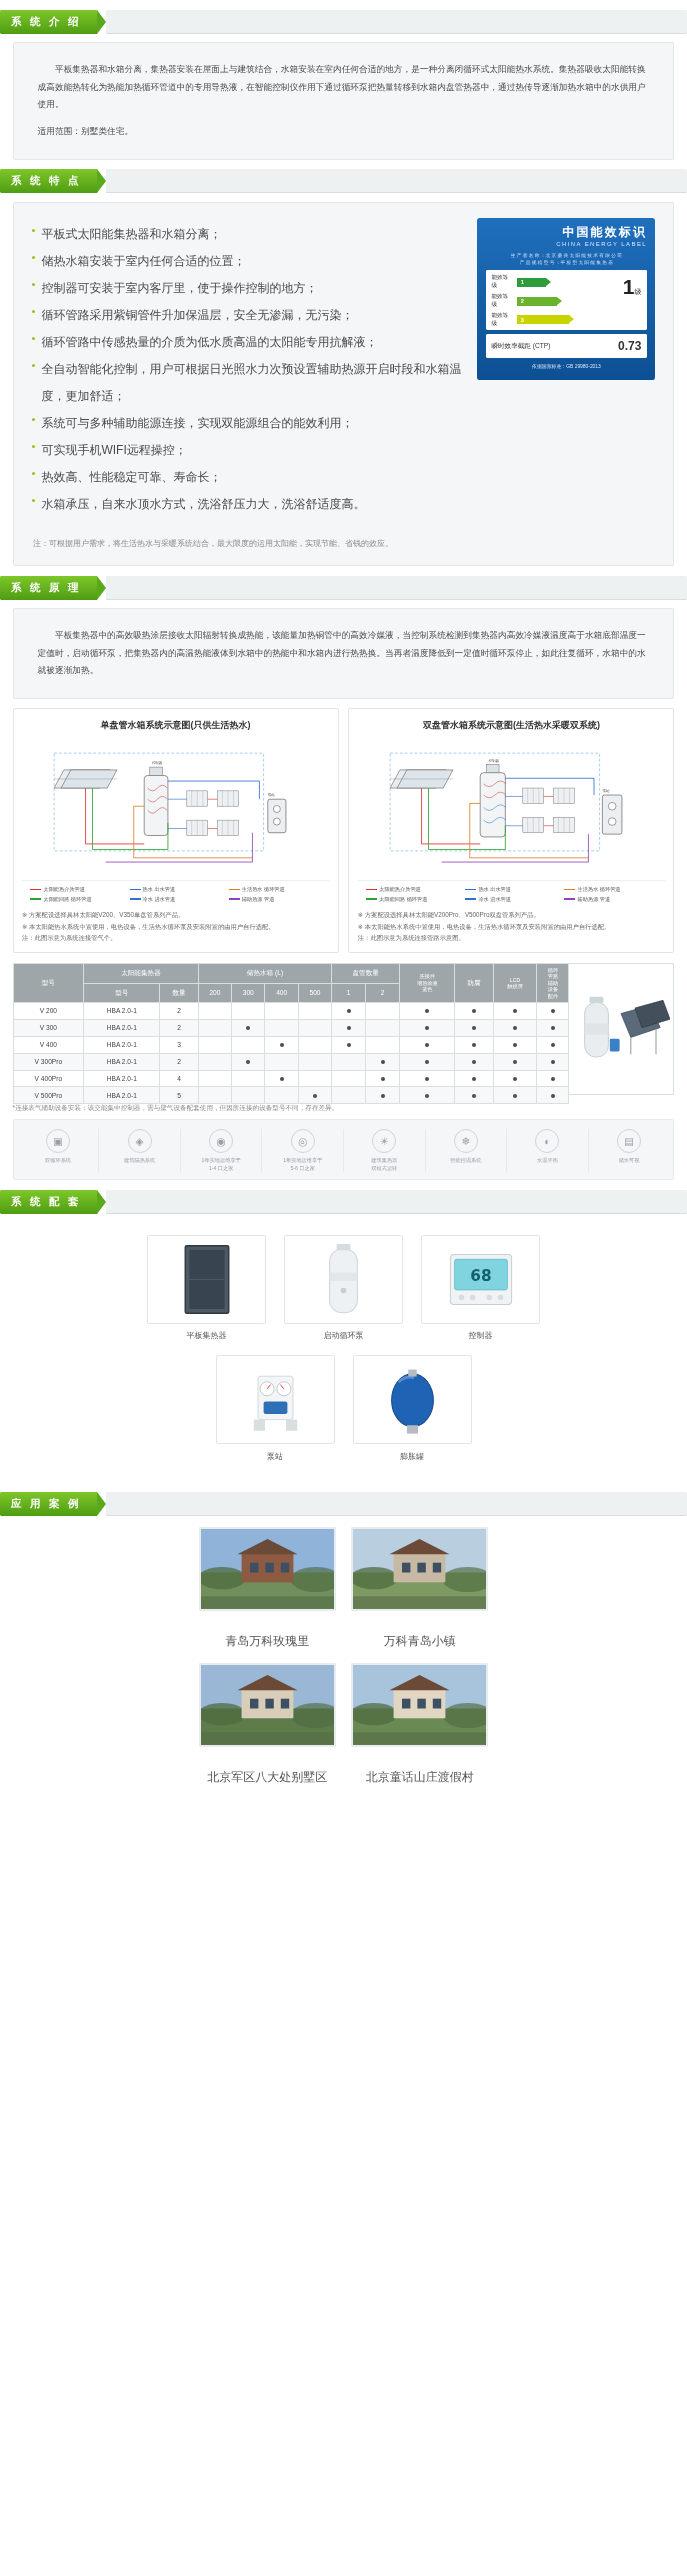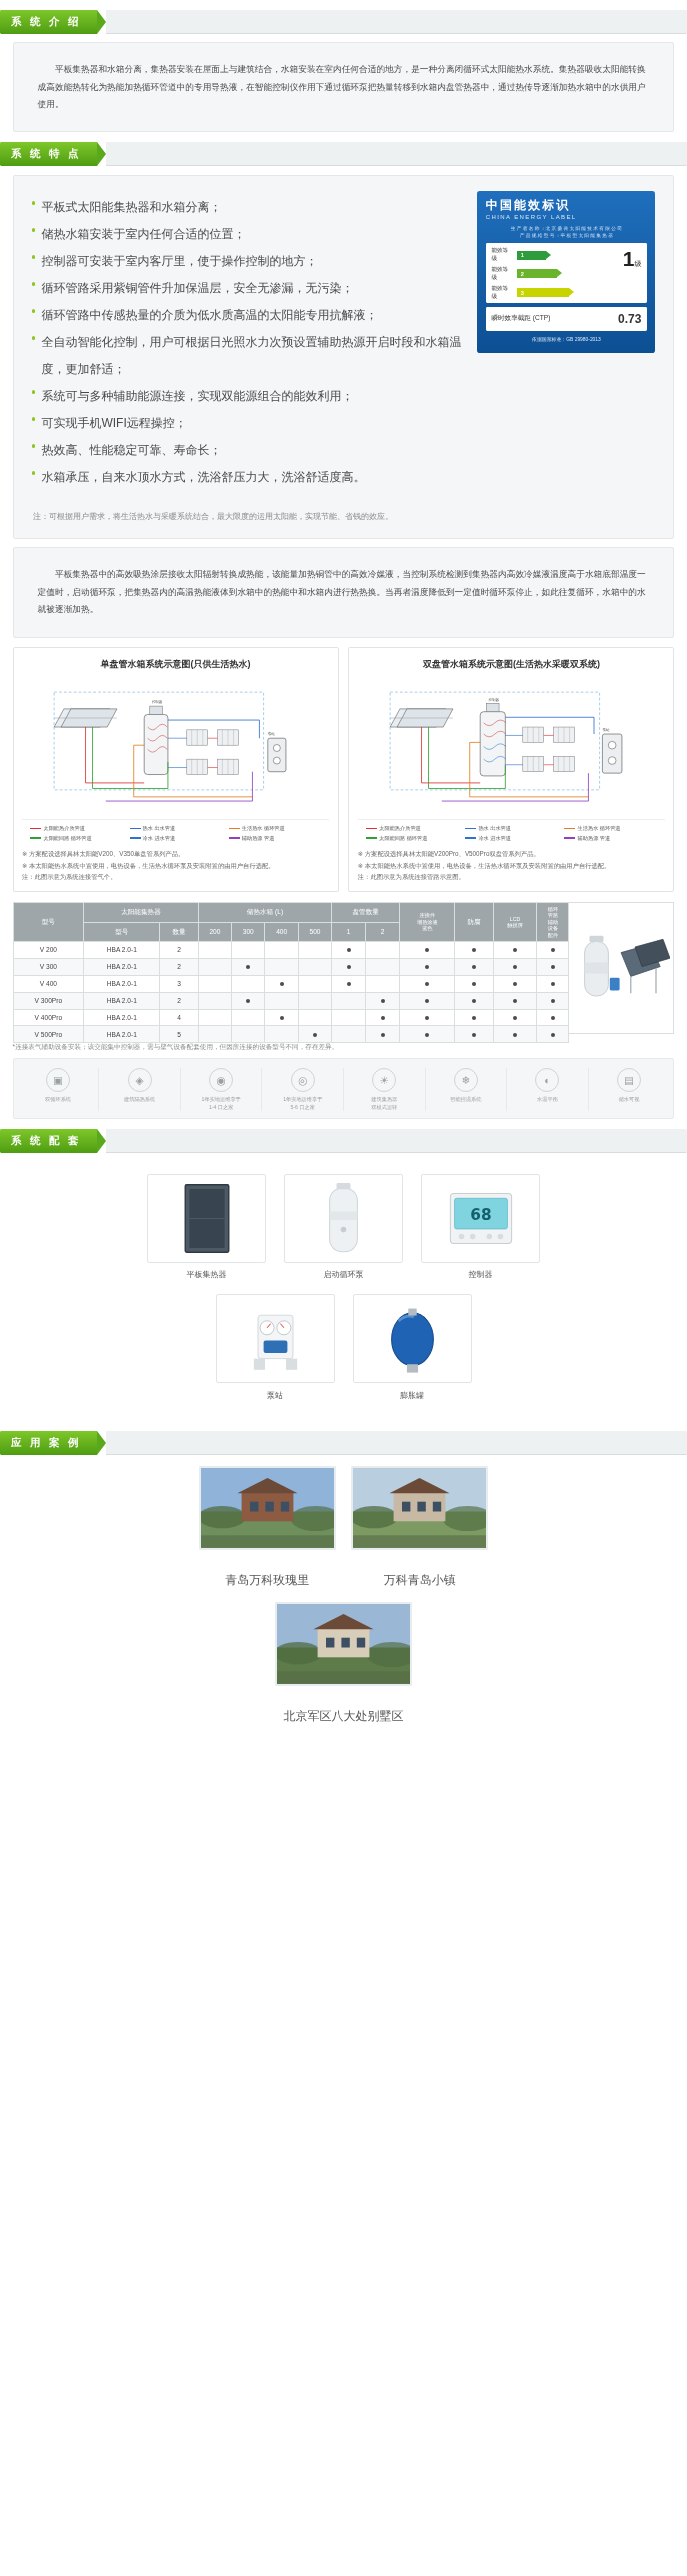--- a/index.html
+++ b/index.html
@@ -110,21 +110,21 @@
     width: 178px;
     background: #1565b0;
     background: linear-gradient(#1f6fbd, #0d4f93);
     border-radius: 2.8px;
     color: #fff;
     padding: 7px 8.4px 8.4px 8.4px;
     flex: 0 0 auto;
     height: 162px;
     position: relative;
   }
-  .energy-title { text-align: left; line-height: 1.25; }
+  .energy-title { text-align: right; line-height: 1.25; }
   .energy-title .cn { font-size: 12px; font-weight: bold; letter-spacing: 2.1px; }
   .energy-title .en { font-size: 6px; letter-spacing: 1.4px; margin-top: 1.4px; color: #d7e7f7; }
   .energy-sub { font-size: 4.7px; text-align: center; color: #cfe2f5; margin-top: 2.8px; line-height: 1.5; }
   .energy-body {
     background: #fff;
     margin-top: 4.2px;
     border-radius: 1.4px;
     padding: 4.2px 5.6px;
     color: #333;
     height: 60px;
@@ -307,20 +307,21 @@
 <body>
 
 <div class="page">
 
   <div class="sec-head">
     <div class="tag">系 统 介 绍</div>
     <div class="bar"></div>
   </div>
   <div class="panel">
     <p>平板集热器和水箱分离，集热器安装在屋面上与建筑结合，水箱安装在室内任何合适的地方，是一种分离闭循环式太阳能热水系统。集热器吸收太阳能转换成高效能热转化为热能加热循环管道中的专用导热液，在智能控制仪作用下通过循环泵把热量转移到水箱内盘管热器中，通过热传导逐渐加热水箱中的水供用户使用。</p>
+    <p class="noind">适用范围：别墅类住宅。</p>
   </div>
 
   <div class="sec-head">
     <div class="tag">系 统 特 点</div>
     <div class="bar"></div>
   </div>
   <div class="feat-wrap">
     <div class="feat-list">
       <ul id="feature-list" style="margin:0;padding:0;">
           <li>平板式太阳能集热器和水箱分离；</li>
@@ -368,20 +369,24 @@
         </div>
       </div>
       <div class="energy-foot">
         <span>瞬时效率截距 (CTP)</span>
         <span class="val">0.73</span>
       </div>
       <div class="energy-std">依据国家标准：GB 29980-2013</div>
     </div>
   </div>
 
+  <div class="sec-head">
+    <div class="tag">系 统 原 理</div>
+    <div class="bar"></div>
+  </div>
   <div class="panel">
     <p>平板集热器中的高效吸热涂层接收太阳辐射转换成热能，该能量加热铜管中的高效冷媒液，当控制系统检测到集热器内高效冷媒液温度高于水箱底部温度一定值时，启动循环泵，把集热器内的高温热能液体到水箱中的热能中和水箱内进行热热换。当再者温度降低到一定值时循环泵停止，如此往复循环，水箱中的水就被逐渐加热。</p>
   </div>
 
   <div class="diagram-row">
 
     <div class="diagram-box">
       <div class="diagram-title">单盘管水箱系统示意图(只供生活热水)</div>
       <svg class="diagram-canvas" viewBox="0 0 440 190">
         <rect x="0" y="0" width="440" height="190" fill="#ffffff"></rect>
@@ -858,17 +863,32 @@
               <ellipse cx="164" cy="72" rx="36" ry="18" fill="#4f6b40" opacity="0.65"></ellipse>
               <rect x="58" y="34" width="74" height="42" fill="#d8cdb8"></rect>
               <polygon points="52,36 95,14 138,36" fill="#6b4a38"></polygon>
               <rect x="70" y="48" width="12" height="14" fill="#3c4f63"></rect>
               <rect x="92" y="48" width="12" height="14" fill="#3c4f63"></rect>
               <rect x="114" y="48" width="12" height="14" fill="#3c4f63"></rect>
               <rect x="0" y="96" width="190" height="18" fill="#556b45" opacity="0.6"></rect>
             </svg></div>
           <div class="case-cap">北京军区八大处别墅区</div>
         </div>
+        <div class="case-item">
+          <div class="case-thumb"><svg width="133" height="80" viewBox="0 0 190 114">
+              <rect width="190" height="114" fill="#a8c4dd"></rect>
+              <rect y="62" width="190" height="52" fill="#6a8a54"></rect>
+              <ellipse cx="30" cy="70" rx="34" ry="16" fill="#4f6b40" opacity="0.75"></ellipse>
+              <ellipse cx="164" cy="72" rx="36" ry="18" fill="#4f6b40" opacity="0.65"></ellipse>
+              <rect x="58" y="34" width="74" height="42" fill="#e0d6c2"></rect>
+              <polygon points="52,36 95,14 138,36" fill="#6b4a38"></polygon>
+              <rect x="70" y="48" width="12" height="14" fill="#3c4f63"></rect>
+              <rect x="92" y="48" width="12" height="14" fill="#3c4f63"></rect>
+              <rect x="114" y="48" width="12" height="14" fill="#3c4f63"></rect>
+              <rect x="0" y="96" width="190" height="18" fill="#556b45" opacity="0.6"></rect>
+            </svg></div>
+          <div class="case-cap">北京童话山庄渡假村</div>
+        </div>
       </div>
   </div>
 
 </div>
 
 
 </body></html>

